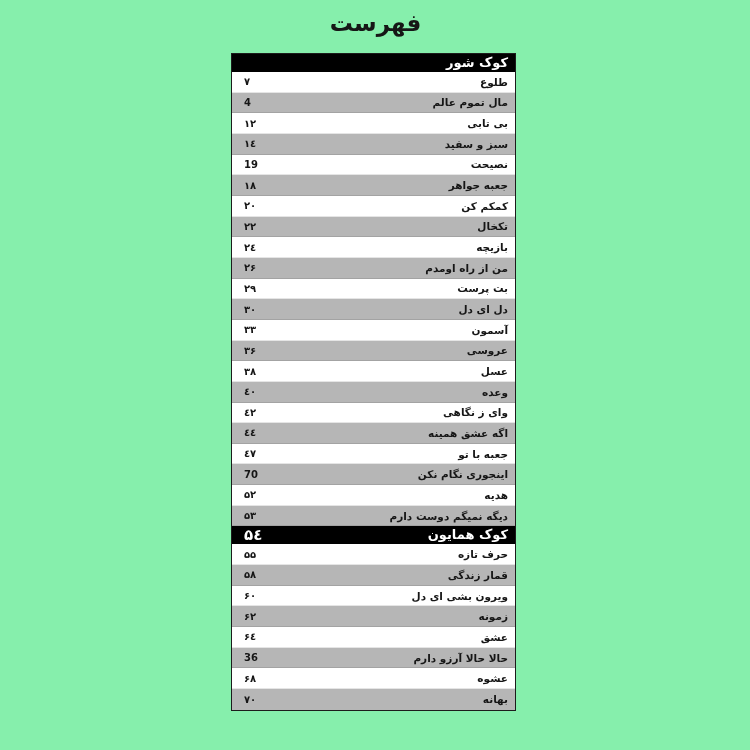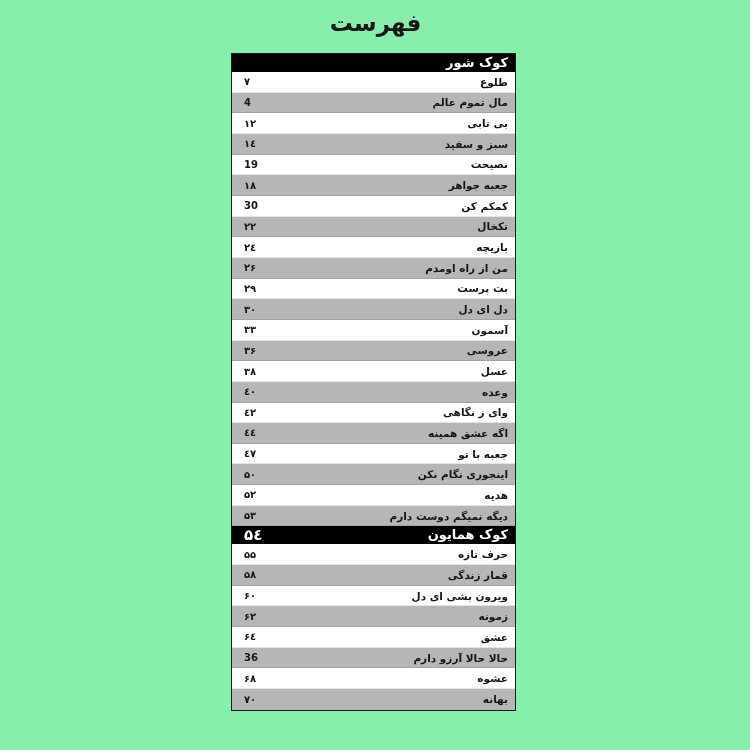--- a/index.html
+++ b/index.html
@@ -112,21 +112,21 @@
       <div class="toc-row">
         <span class="row-title">نصیحت</span>
         <span class="row-page">19</span>
       </div>
       <div class="toc-row alt">
         <span class="row-title">جعبه جواهر</span>
         <span class="row-page">۱۸</span>
       </div>
       <div class="toc-row">
         <span class="row-title">کمکم کن</span>
-        <span class="row-page">30</span>
+        <span class="row-page">۲۰</span>
       </div>
       <div class="toc-row alt">
         <span class="row-title">تکخال</span>
         <span class="row-page">۲۲</span>
       </div>
       <div class="toc-row">
         <span class="row-title">بازیچه</span>
         <span class="row-page">۲٤</span>
       </div>
       <div class="toc-row alt">
@@ -164,21 +164,21 @@
       <div class="toc-row alt">
         <span class="row-title">اگه عشق همینه</span>
         <span class="row-page">٤٤</span>
       </div>
       <div class="toc-row">
         <span class="row-title">جعبه با تو</span>
         <span class="row-page">٤۷</span>
       </div>
       <div class="toc-row alt">
         <span class="row-title">اینجوری نگام نکن</span>
-        <span class="row-page">۵۰</span>
+        <span class="row-page">70</span>
       </div>
       <div class="toc-row">
         <span class="row-title">هدیه</span>
         <span class="row-page">۵۲</span>
       </div>
       <div class="toc-row alt">
         <span class="row-title">دیگه نمیگم دوست دارم</span>
         <span class="row-page">۵۳</span>
       </div>
       <div class="section-header">

